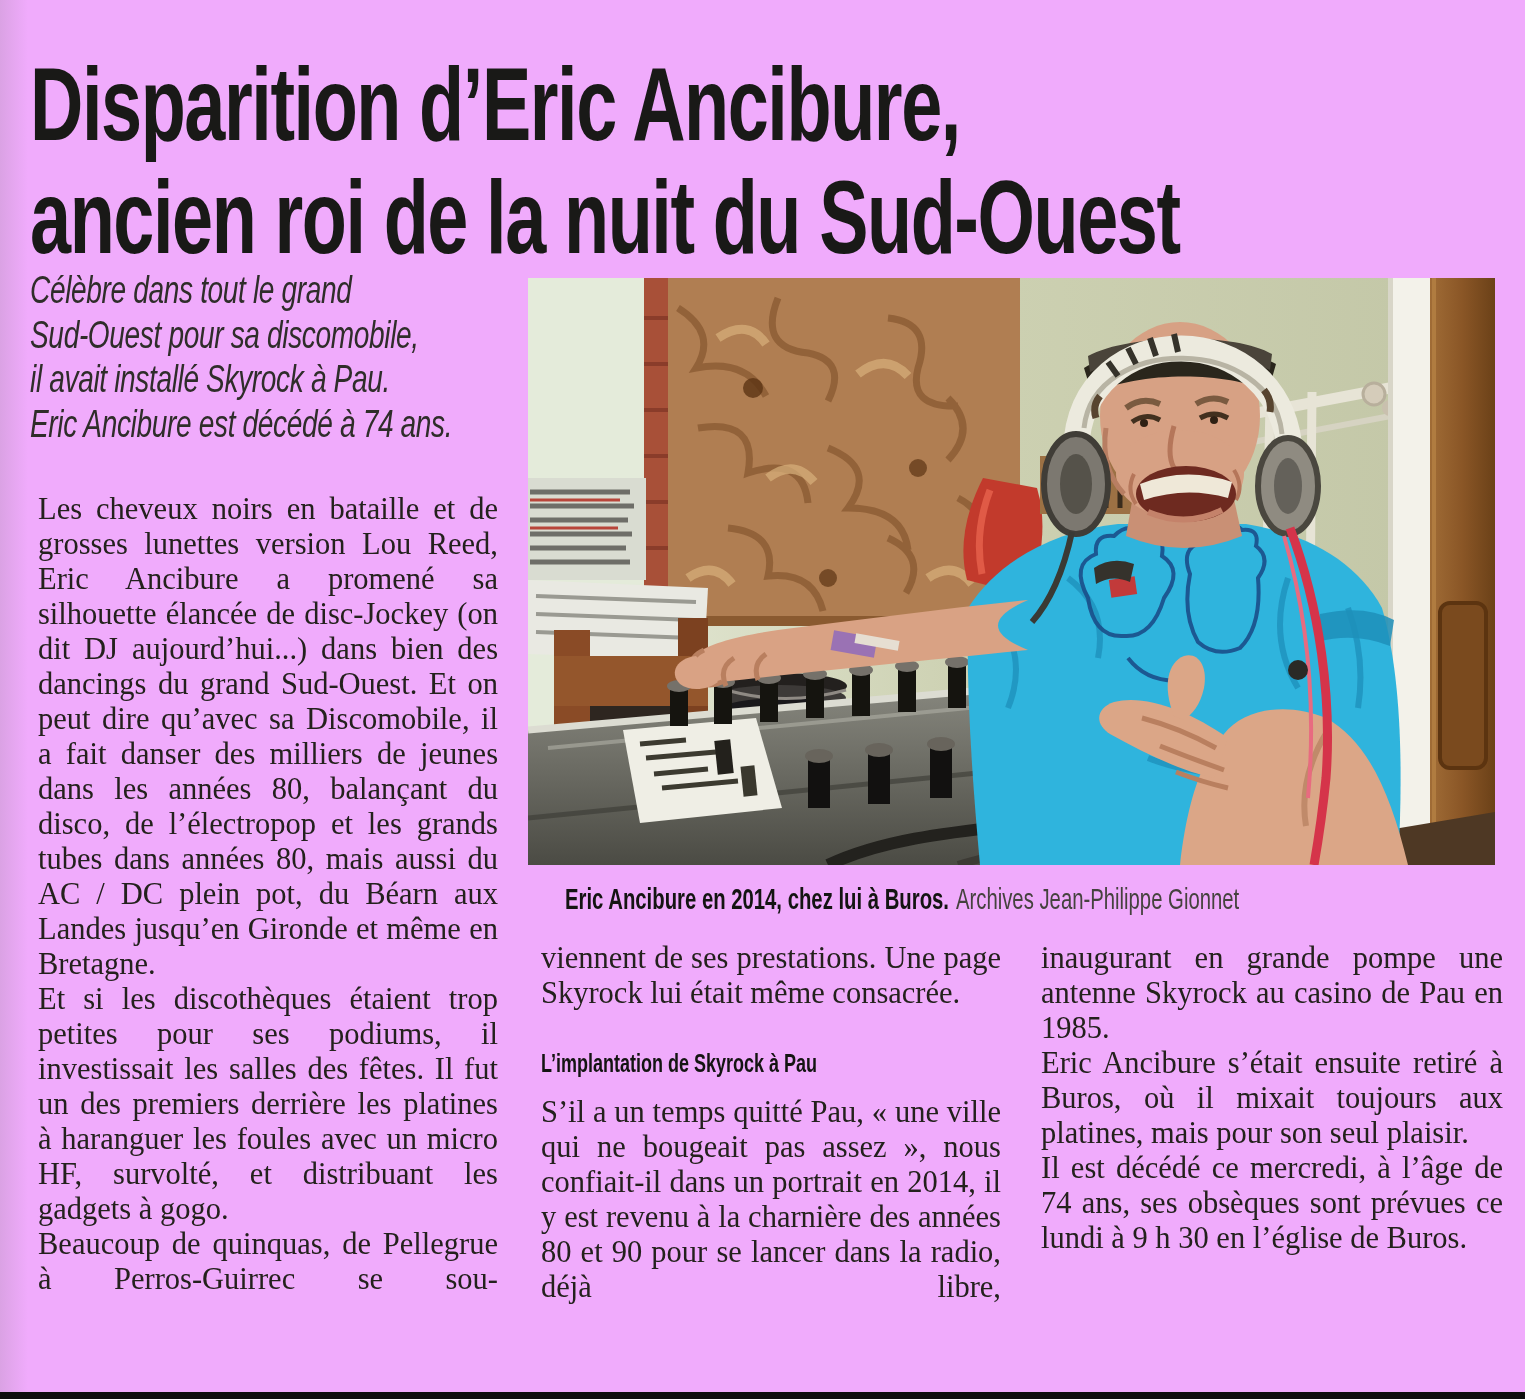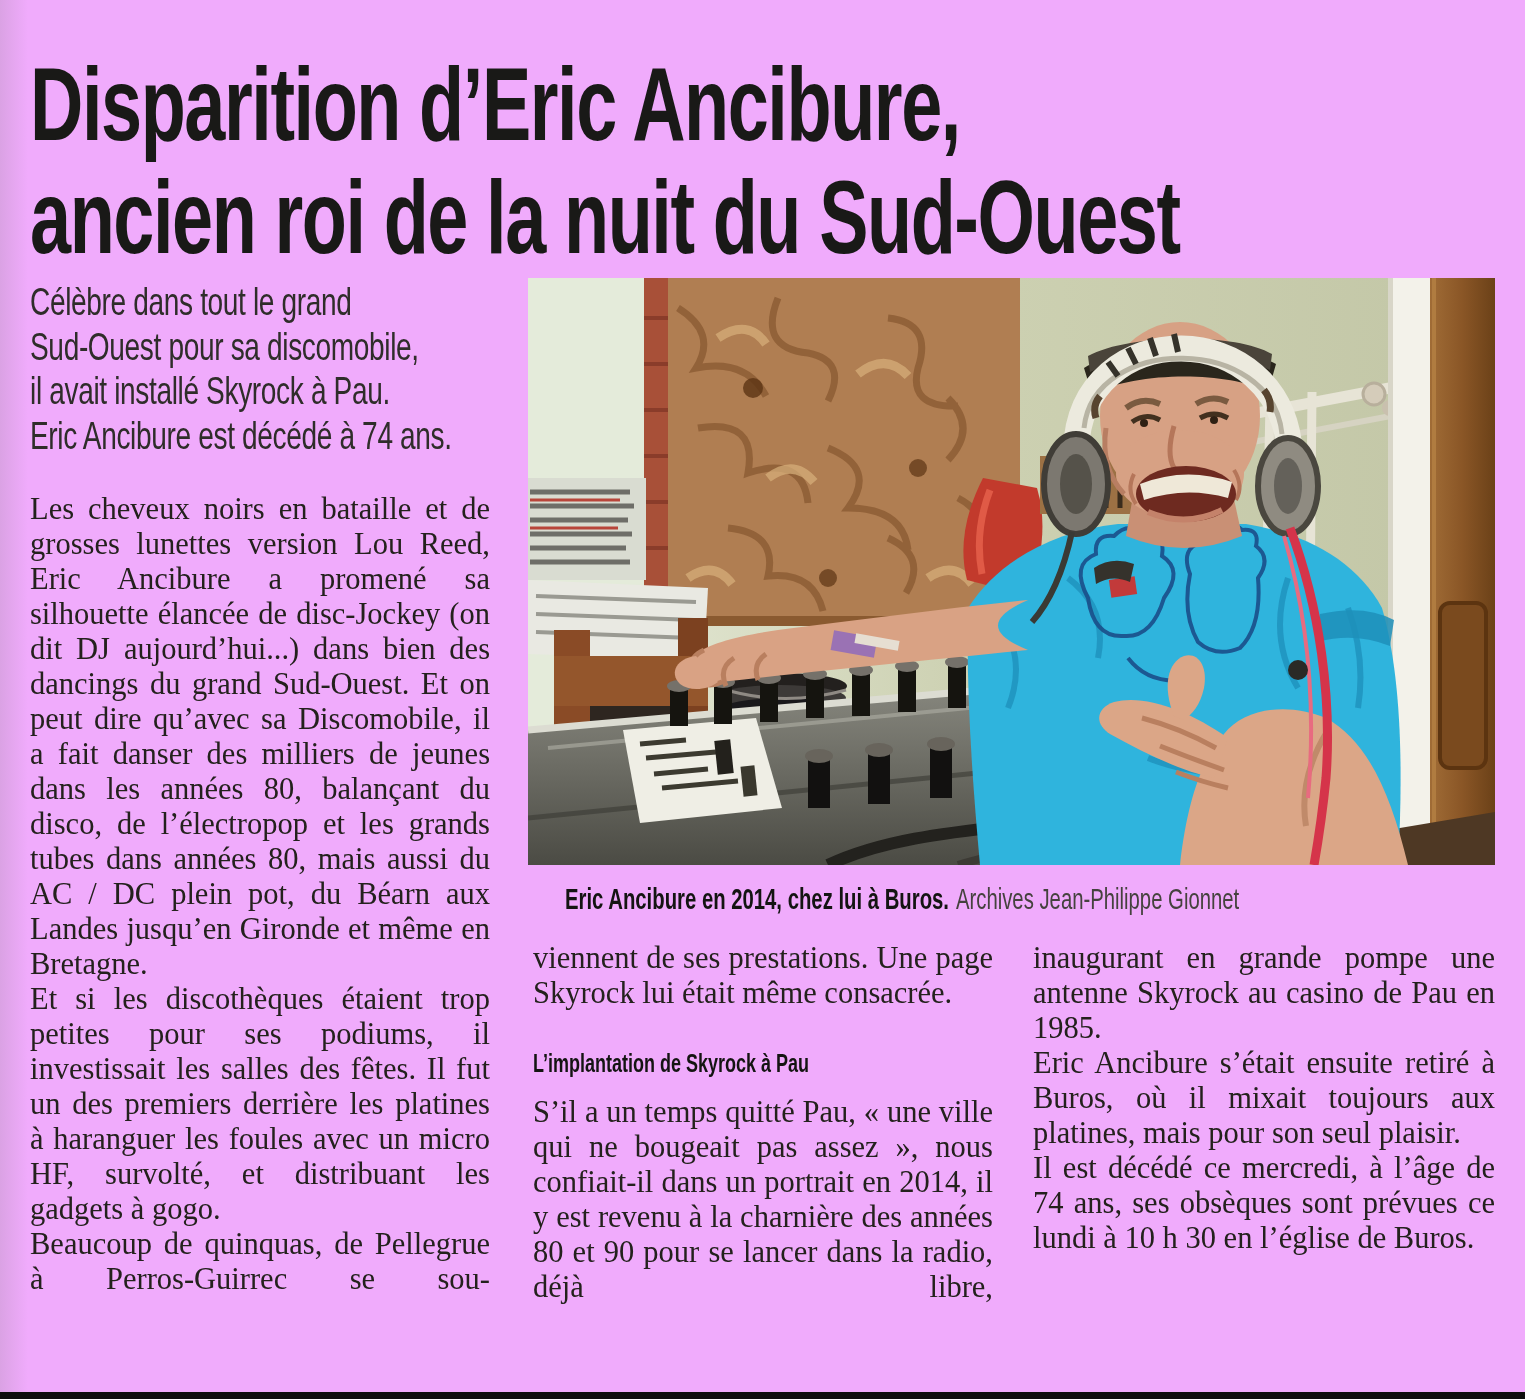--- a/index.html
+++ b/index.html
@@ -18,33 +18,34 @@
   .headline{
     position:absolute;left:30px;top:48px;
     color:#191917;font-weight:700;
     font-size:104px;line-height:113px;letter-spacing:-2px;
   }
   .headline .hl-line{
     display:inline-block;white-space:nowrap;
     transform:scaleX(0.71);transform-origin:0 0;
   }
   .lede{
-    position:absolute;left:30px;top:280px;
-    font-size:39px;line-height:44.5px;color:#2f2d2a;font-weight:400;
+    position:absolute;left:30px;top:268px;
+    font-size:39px;line-height:44.5px;color:#2f2d2a;font-weight:400;font-style:italic;
   }
   .lede .lede-inner{
     display:inline-block;white-space:pre-line;
     transform:scaleX(0.72);transform-origin:0 0;
     letter-spacing:-0.5px;
   }
   .body-col{
     position:absolute;
     font-family:"Liberation Serif",serif;
     font-size:30.5px;line-height:35px;color:#24211d;
     text-align:justify;
+    margin-left:8px;
   }
   .body-col p{margin:0;padding:0;}
   .cont{text-align-last:justify;font-family:Liberation Serif, serif;}
   #col1{left:30px;top:492px;width:460px;}
   #col2{left:533px;top:941px;width:460px;}
   #col3{left:1033px;top:941px;width:462px;}
   .subhead{
     font-family:"Liberation Sans",sans-serif;
     font-weight:700;font-size:25px;line-height:40px;color:#141412;
     margin-top:32px;margin-bottom:12px;
@@ -328,17 +329,17 @@
     <p>viennent de ses prestations. Une page Skyrock lui était même consacrée.</p>
     <div class="subhead">
       <span class="sh-inner">L’implantation de Skyrock à Pau</span>
     </div>
     <p class="cont">S’il a un temps quitté Pau, « une ville qui ne bougeait pas assez », nous confiait-il dans un portrait en 2014, il y est revenu à la charnière des années 80 et 90 pour se lancer dans la radio, déjà libre,</p>
   </div>
 
   <div class="body-col" id="col3">
     <p>inaugurant en grande pompe une antenne Skyrock au casino de Pau en 1985.</p>
     <p>Eric Ancibure s’était ensuite retiré à Buros, où il mixait toujours aux platines, mais pour son seul plaisir.</p>
-    <p>Il est décédé ce mercredi, à l’âge de 74 ans, ses obsèques sont prévues ce lundi à 10 h 30 en l’église de Buros.</p>
+    <p>Il est décédé ce mercredi, à l’âge de 74 ans, ses obsèques sont prévues ce lundi à 9 h 30 en l’église de Buros.</p>
   </div>
 
   <div class="bottom-bar"></div>
 </div>
 
 </body></html>

